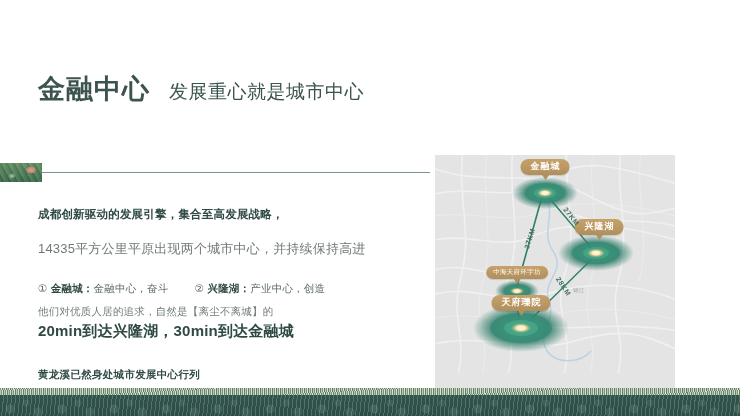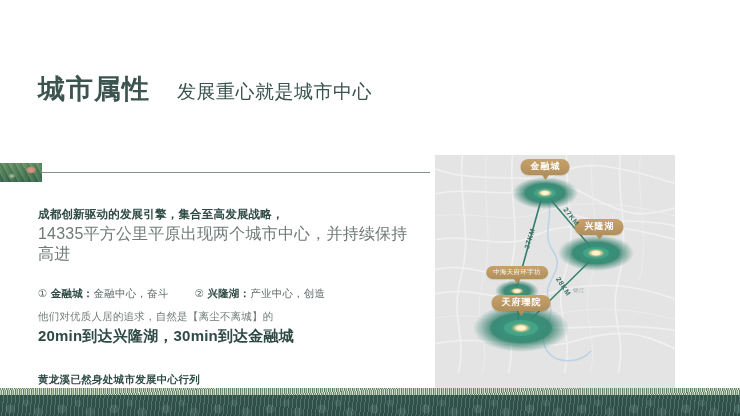--- a/index.html
+++ b/index.html
@@ -37,21 +37,21 @@
     font-weight: 700;
     letter-spacing: 1px;
     color: #3c544f;
     line-height: 1;
   }
   .title-sub {
     font-size: 19px;
     font-weight: 500;
     letter-spacing: 0.5px;
     color: #3c544f;
-    margin-left: 27px;
+    margin-left: 19px;
     line-height: 1;
   }
 
   
   .brandmark {
     position: absolute;
     right: 28px;
     top: 92px;
     text-align: center;
     color: #d8dad8;
@@ -98,22 +98,23 @@
     width: 380px;
   }
   .copy-strong {
     color: #2f4a45;
     font-size: 11.5px;
     font-weight: 700;
     line-height: 19px;
     letter-spacing: 0.2px;
   }
   .copy-note {
+    margin-top: 15px;
     color: #6f7a78;
-    font-size: 16px;
+    font-size: 13px;
     line-height: 20px;
     letter-spacing: 0.2px;
   }
   .copy-list {
     margin-top: 19px;
     color: #5d6a68;
     font-size: 10.5px;
     line-height: 20px;
     letter-spacing: 0.2px;
   }
@@ -247,21 +248,21 @@
     background-size: 52px 21px;
     background-repeat: repeat-x;
   }
 </style>
 </head>
 <body>
 
 <div class="slide">
 
   <div class="title-row">
-    <span class="title-main">城市属性</span>
+    <span class="title-main">金融中心</span>
     <span class="title-sub">发展重心就是城市中心</span>
   </div>
 
 
   <div class="rule-wrap">
     <div class="swatch"></div>
     <div class="rule-line"></div>
   </div>
 
   <div class="copy">

